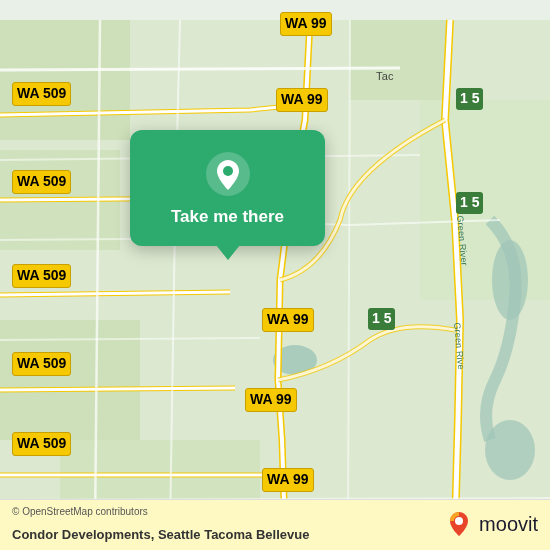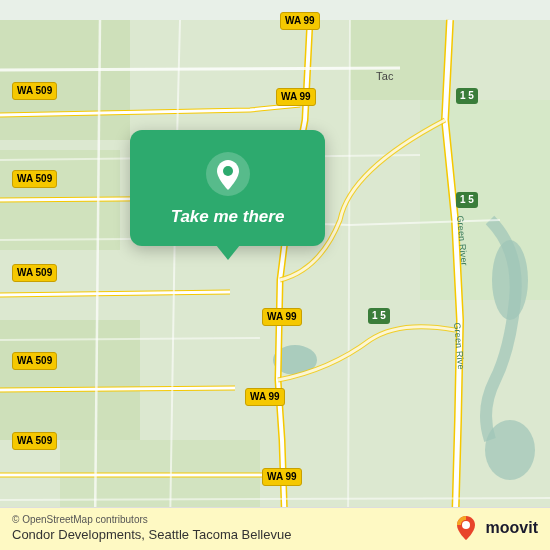--- a/index.html
+++ b/index.html
@@ -53,21 +53,20 @@
       width: 44px;
       height: 44px;
       margin-bottom: 10px;
     }
 
     .popup-text {
       color: white;
       font-size: 17px;
       font-weight: 600;
       line-height: 1.3;
-      font-style: italic;
     }
 
     
     .bottom-bar {
       position: absolute;
       bottom: 0;
       left: 0;
       width: 100%;
       background: #fef9c3;
       border-top: 1px solid #ddd;
@@ -84,45 +83,45 @@
     }
 
     .osm-attribution {
       font-size: 10px;
       color: #555;
     }
 
     .location-name {
       font-size: 13px;
       color: #333;
-      font-weight: 400;
-      margin-top: 2px;
+      font-weight: 700;
+      margin-top: 10px;
     }
 
     .moovit-logo {
       display: flex;
       align-items: center;
       gap: 6px;
     }
 
     .moovit-pin {
       width: 28px;
       height: 28px;
     }
 
     .moovit-text {
-      font-size: 16px;
-      font-weight: 700;
+      font-size: 20px;
+      font-weight: 400;
       color: #1a1a2e;
     }
 
     
     .badge {
       position: absolute;
-      font-size: 10px;
+      font-size: 14px;
       font-weight: 700;
       border-radius: 3px;
       padding: 1px 4px;
       z-index: 5;
       line-height: 1.4;
     }
 
     .badge-yellow {
       background: #f5c800;
       color: #000;

